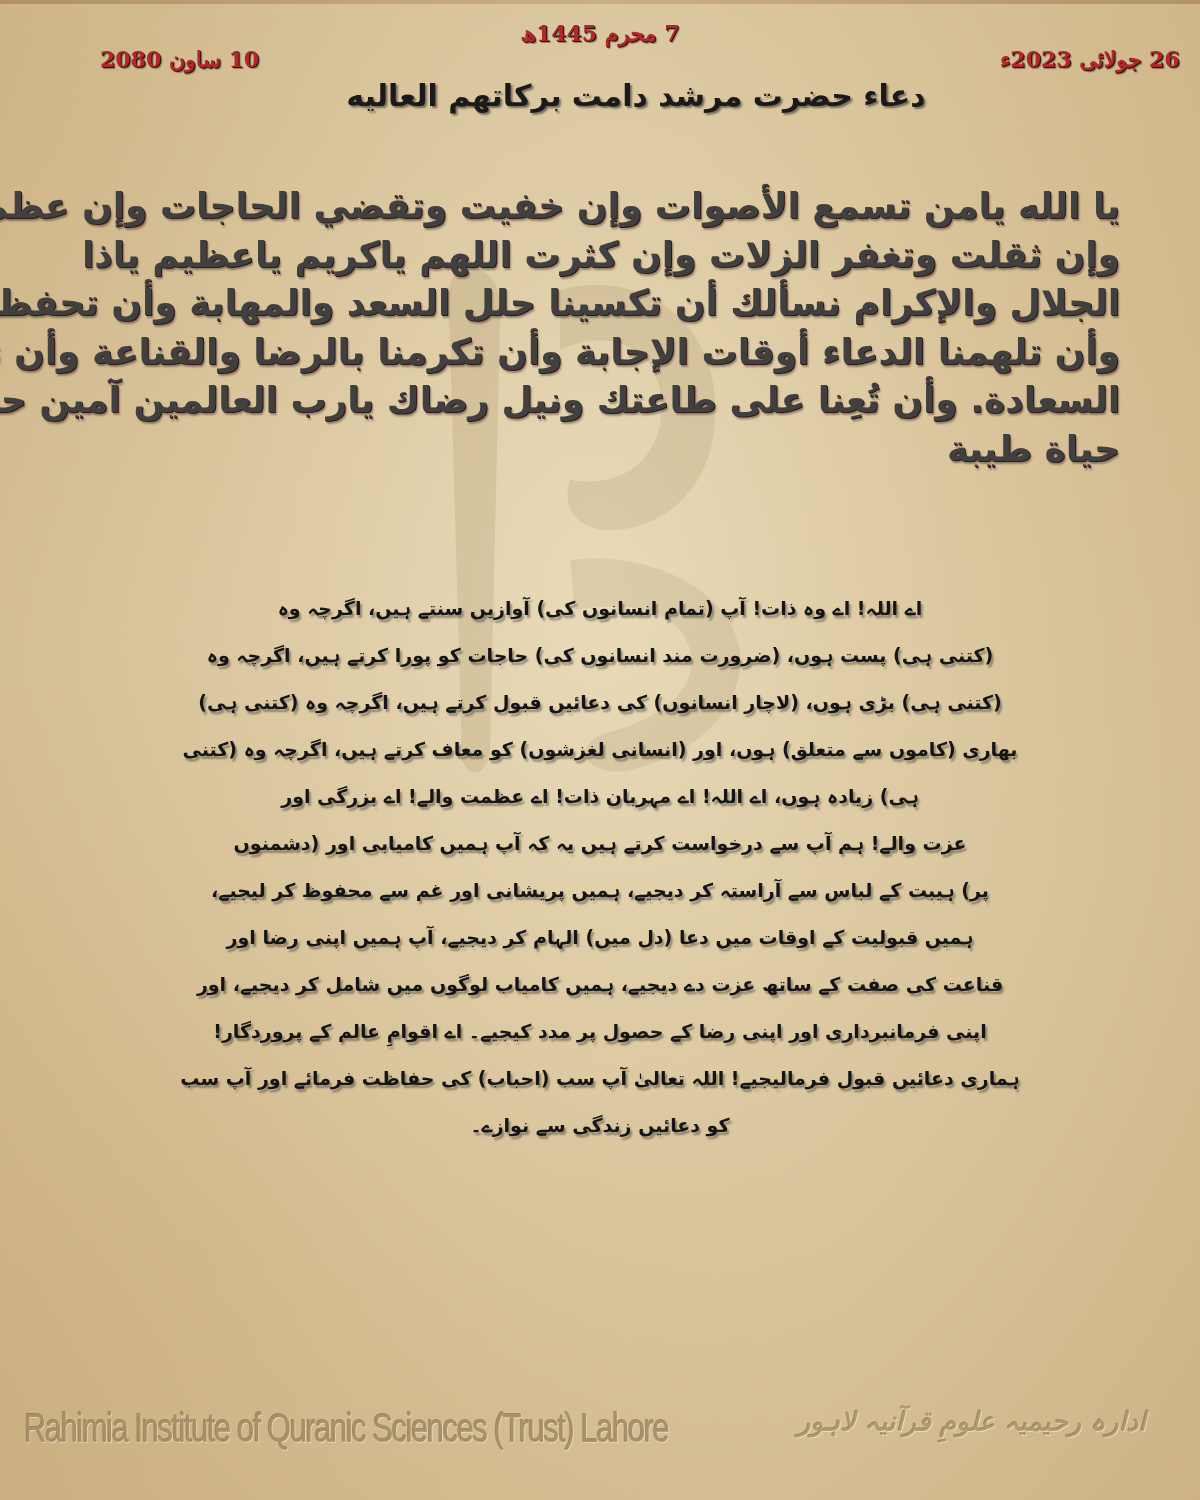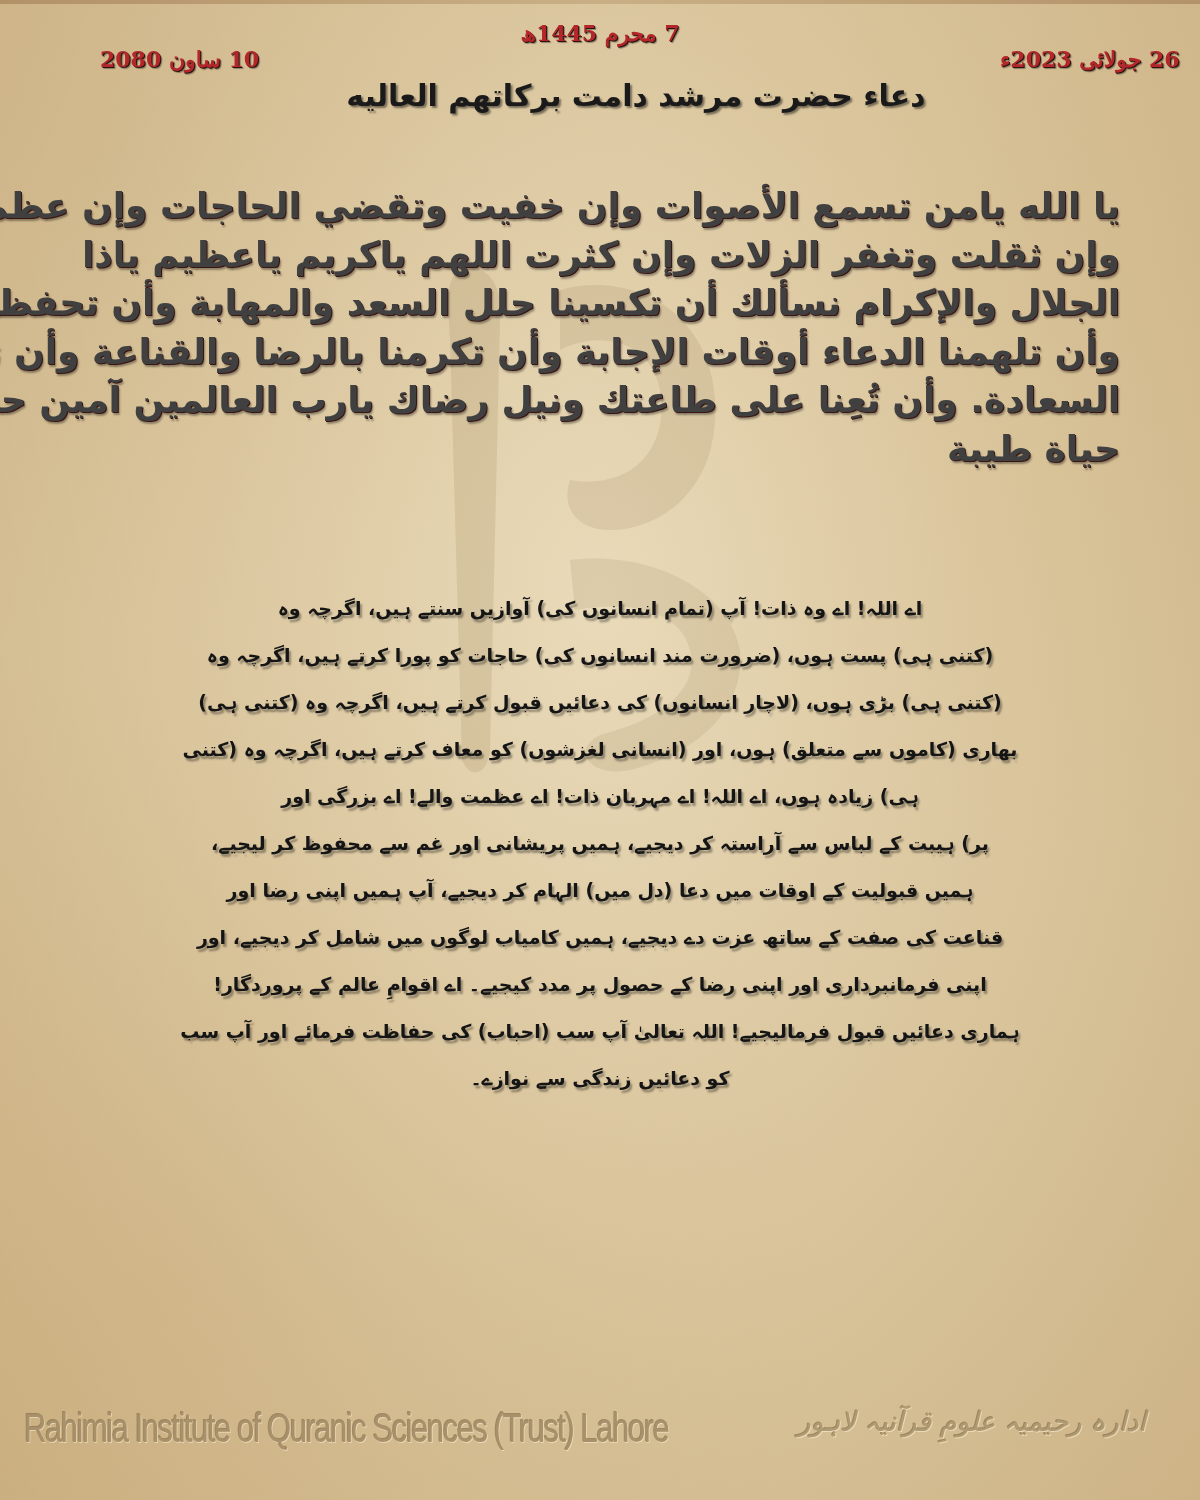--- a/index.html
+++ b/index.html
@@ -151,20 +151,21 @@
   <span class="arabic-line">السعادة. وأن تُعِنا على طاعتك ونيل رضاك يارب العالمين آمين حفظكم الله وأحياكم</span>
   <span class="arabic-line">حياة طيبة</span>
 </div>
 
 <div class="urdu-block">
   <span class="urdu-line">اے اللہ! اے وہ ذات! آپ (تمام انسانوں کی) آوازیں سنتے ہیں، اگرچہ وہ</span>
   <span class="urdu-line">(کتنی ہی) پست ہوں، (ضرورت مند انسانوں کی) حاجات کو پورا کرتے ہیں، اگرچہ وہ</span>
   <span class="urdu-line">(کتنی ہی) بڑی ہوں، (لاچار انسانوں) کی دعائیں قبول کرتے ہیں، اگرچہ وہ (کتنی ہی)</span>
   <span class="urdu-line">بھاری (کاموں سے متعلق) ہوں، اور (انسانی لغزشوں) کو معاف کرتے ہیں، اگرچہ وہ (کتنی</span>
   <span class="urdu-line">ہی) زیادہ ہوں، اے اللہ! اے مہربان ذات! اے عظمت والے! اے بزرگی اور</span>
+  <span class="urdu-line">عزت والے! ہم آپ سے درخواست کرتے ہیں یہ کہ آپ ہمیں کامیابی اور (دشمنوں</span>
   <span class="urdu-line">پر) ہیبت کے لباس سے آراستہ کر دیجیے، ہمیں پریشانی اور غم سے محفوظ کر لیجیے،</span>
   <span class="urdu-line">ہمیں قبولیت کے اوقات میں دعا (دل میں) الہام کر دیجیے، آپ ہمیں اپنی رضا اور</span>
   <span class="urdu-line">قناعت کی صفت کے ساتھ عزت دے دیجیے، ہمیں کامیاب لوگوں میں شامل کر دیجیے، اور</span>
   <span class="urdu-line">اپنی فرمانبرداری اور اپنی رضا کے حصول پر مدد کیجیے۔ اے اقوامِ عالم کے پروردگار!</span>
   <span class="urdu-line">ہماری دعائیں قبول فرمالیجیے! اللہ تعالیٰ آپ سب (احباب) کی حفاظت فرمائے اور آپ سب</span>
   <span class="urdu-line">کو دعائیں زندگی سے نوازے۔</span>
 </div>
 
 <div class="footer">
   <div class="footer-english">Rahimia Institute of Quranic Sciences (Trust) Lahore</div>

